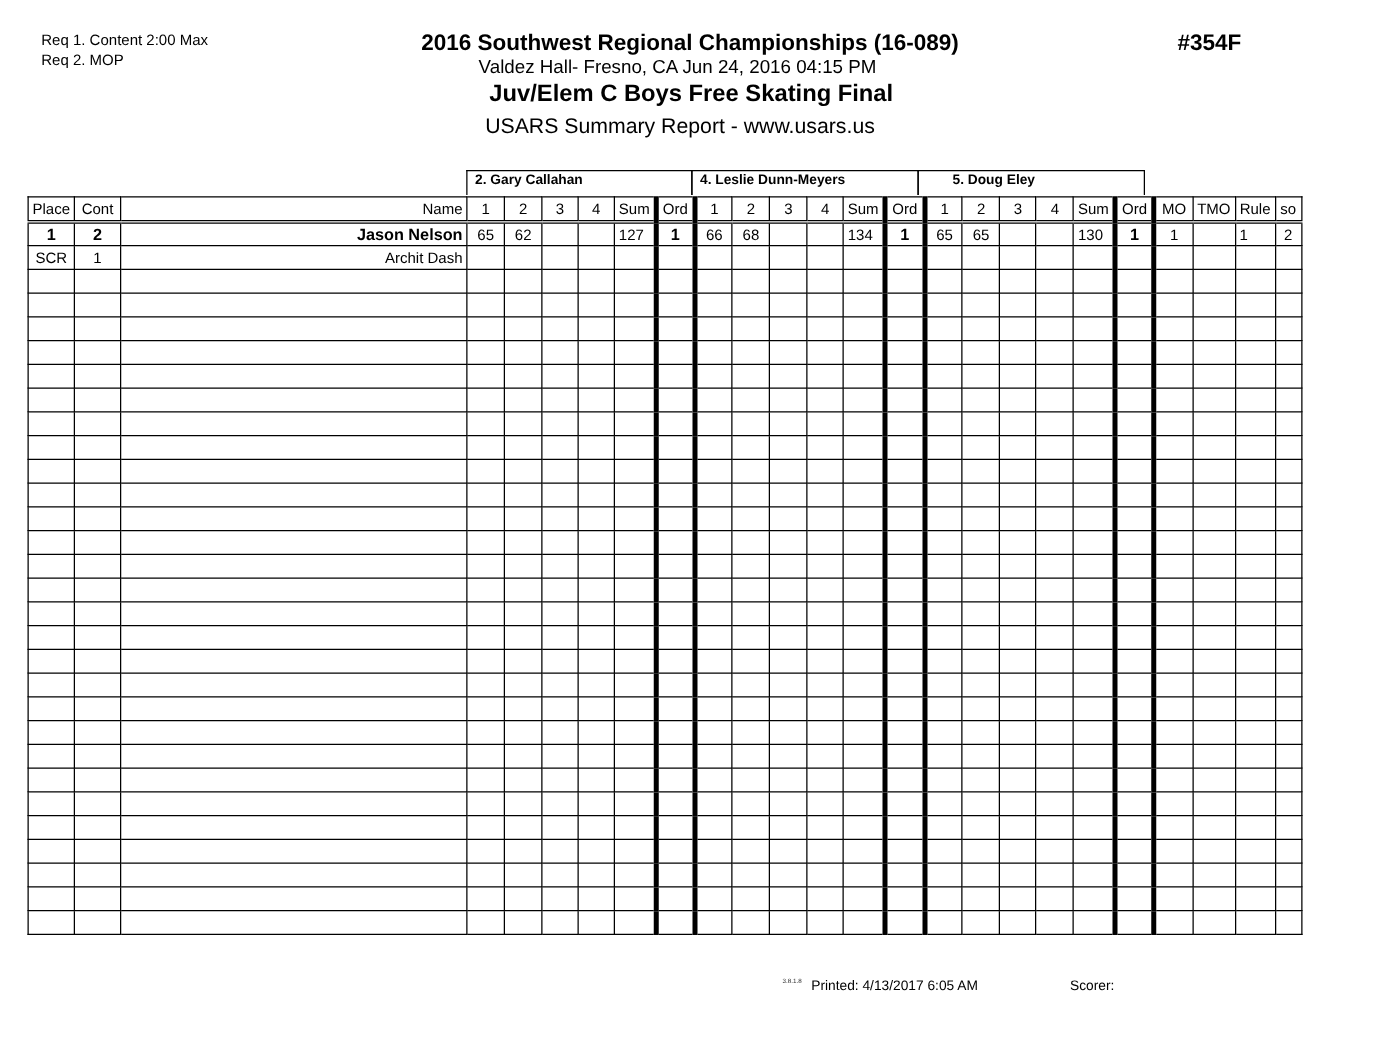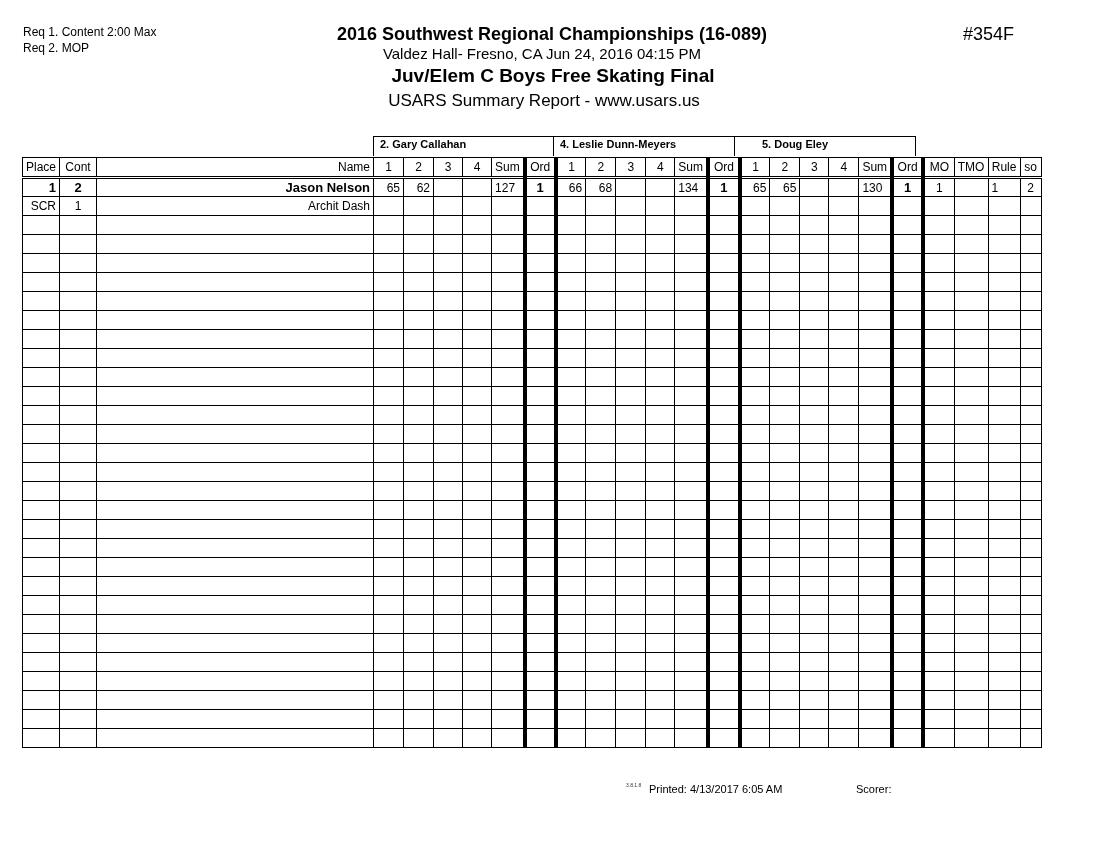--- a/index.html
+++ b/index.html
@@ -1,31 +1,31 @@
 <!DOCTYPE html>
 <html><head>
 <meta charset="utf-8">
 <style>
   html, body { margin:0; padding:0; background:#ffffff; }
   body { width:1100px; height:850px; position:relative; overflow:hidden; font-family:"Liberation Sans", sans-serif; color:#000; }
   .abs { position:absolute; white-space:nowrap; }
-  .req { font-size:12px; line-height:15px; left:23px; }
+  .req { font-size:12px; line-height:15px; left:33px; }
   .title { font-weight:bold; font-size:18px; left:0; width:1104px; text-align:center; }
   .sub { font-size:15px; left:0; width:1084px; text-align:center; }
   .event { font-weight:bold; font-size:19px; left:0; width:1106px; text-align:center; }
   .report { font-size:17px; left:0; width:1088px; text-align:center; }
-  .num { font-weight:normal; font-size:18px; left:963px; }
+  .num { font-weight:bold; font-size:18px; left:942px; }
 
   .judge-box { position:absolute; top:136px; height:20px; border:1px solid #000; border-bottom:none; font-size:11px; line-height:14px; padding-left:6px; box-sizing:border-box;font-weight:bold; }
 
   table.grid { position:absolute; left:22px; top:157px; border-collapse:collapse; table-layout:fixed; }
   table.grid td, table.grid th { border:1px solid #000; height:19px; padding:0 3px; font-size:12px; font-weight:normal; text-align:center; overflow:hidden; white-space:nowrap; box-sizing:border-box; }
   table.grid th { height:20px; border-bottom:3px double #000;text-align:center; }
   table.grid td.name, table.grid th.name { text-align:right; padding-left:5px; }
-  table.grid td.left, table.grid th.left { text-align:right; }
+  table.grid td.left, table.grid th.left { text-align:center; }
   table.grid td.num-r { text-align:left;margin-top:22px; }
   table.grid .thickL { border-left:4px solid #000; }
   table.grid tr.bold td { font-weight:bold; font-size:13px; }
   table.grid tr.bold td.name { font-size:13px; }
   table.grid tr.bold td.sc { font-weight:normal; font-size:12px; }
 
   .footer { font-size:11px; top:783px; }
   .ver { font-size:5px; top:782px; left:626px; color:#333; }
 </style>
 </head>

